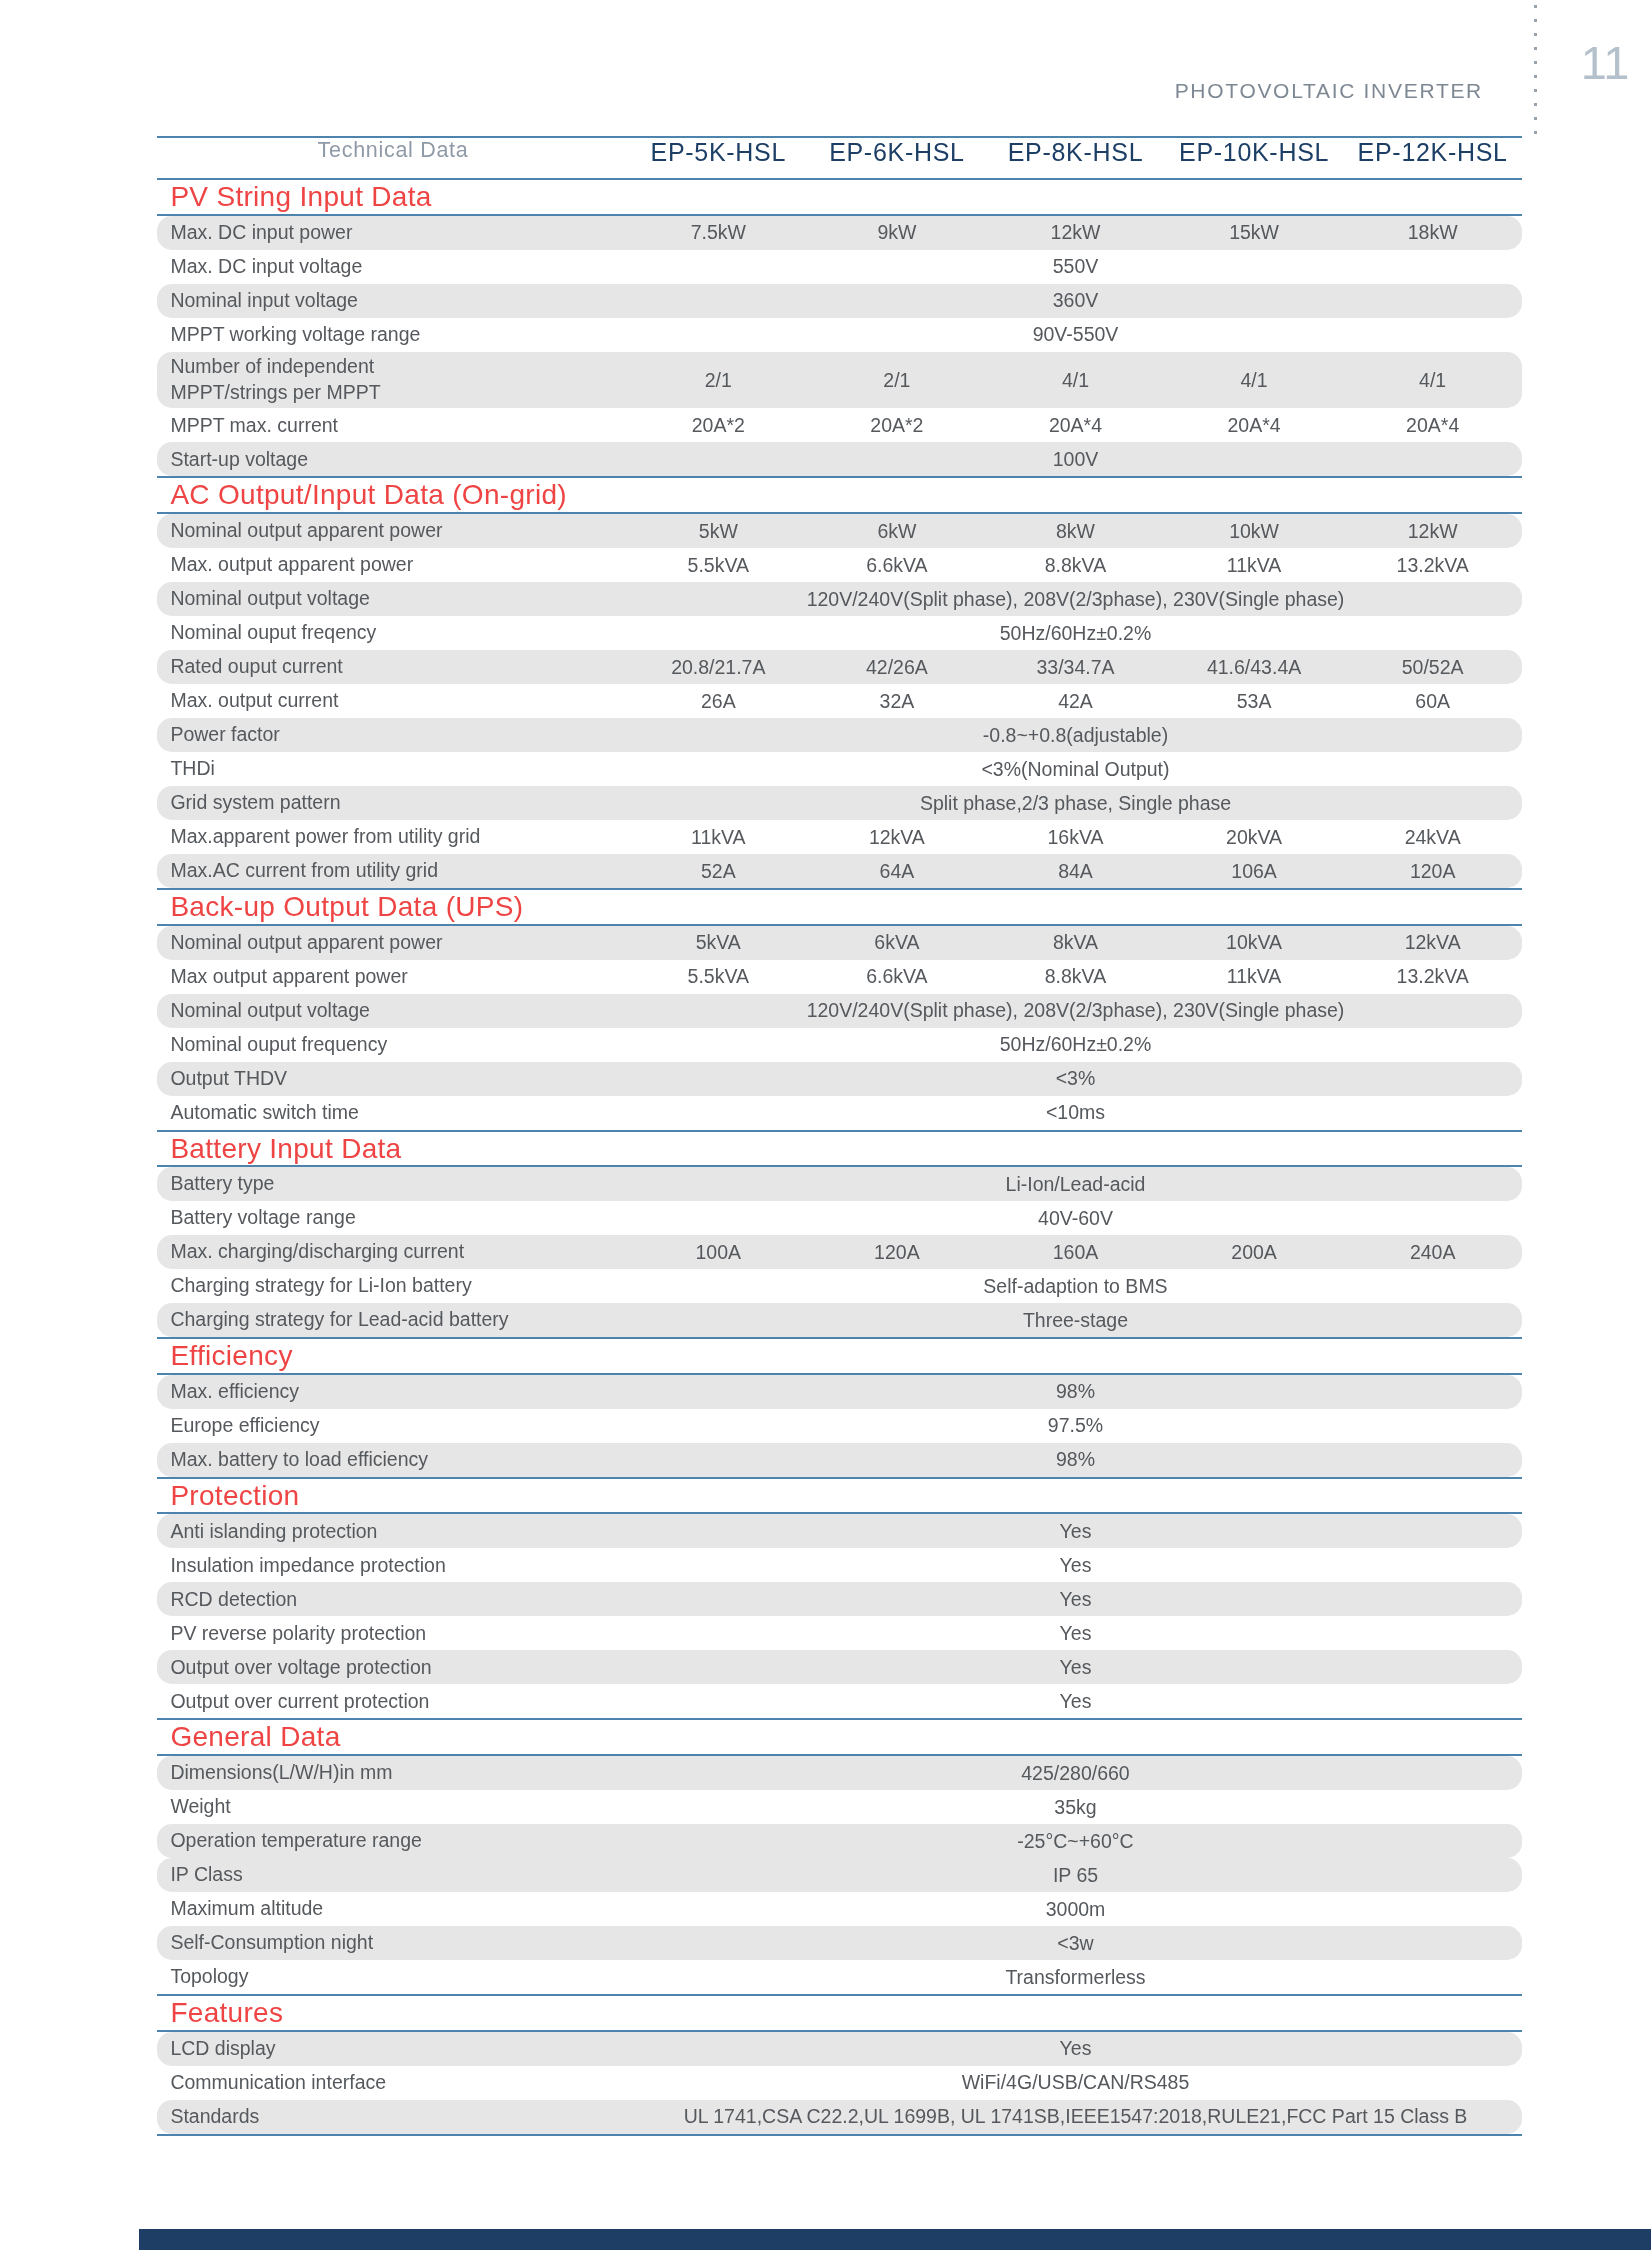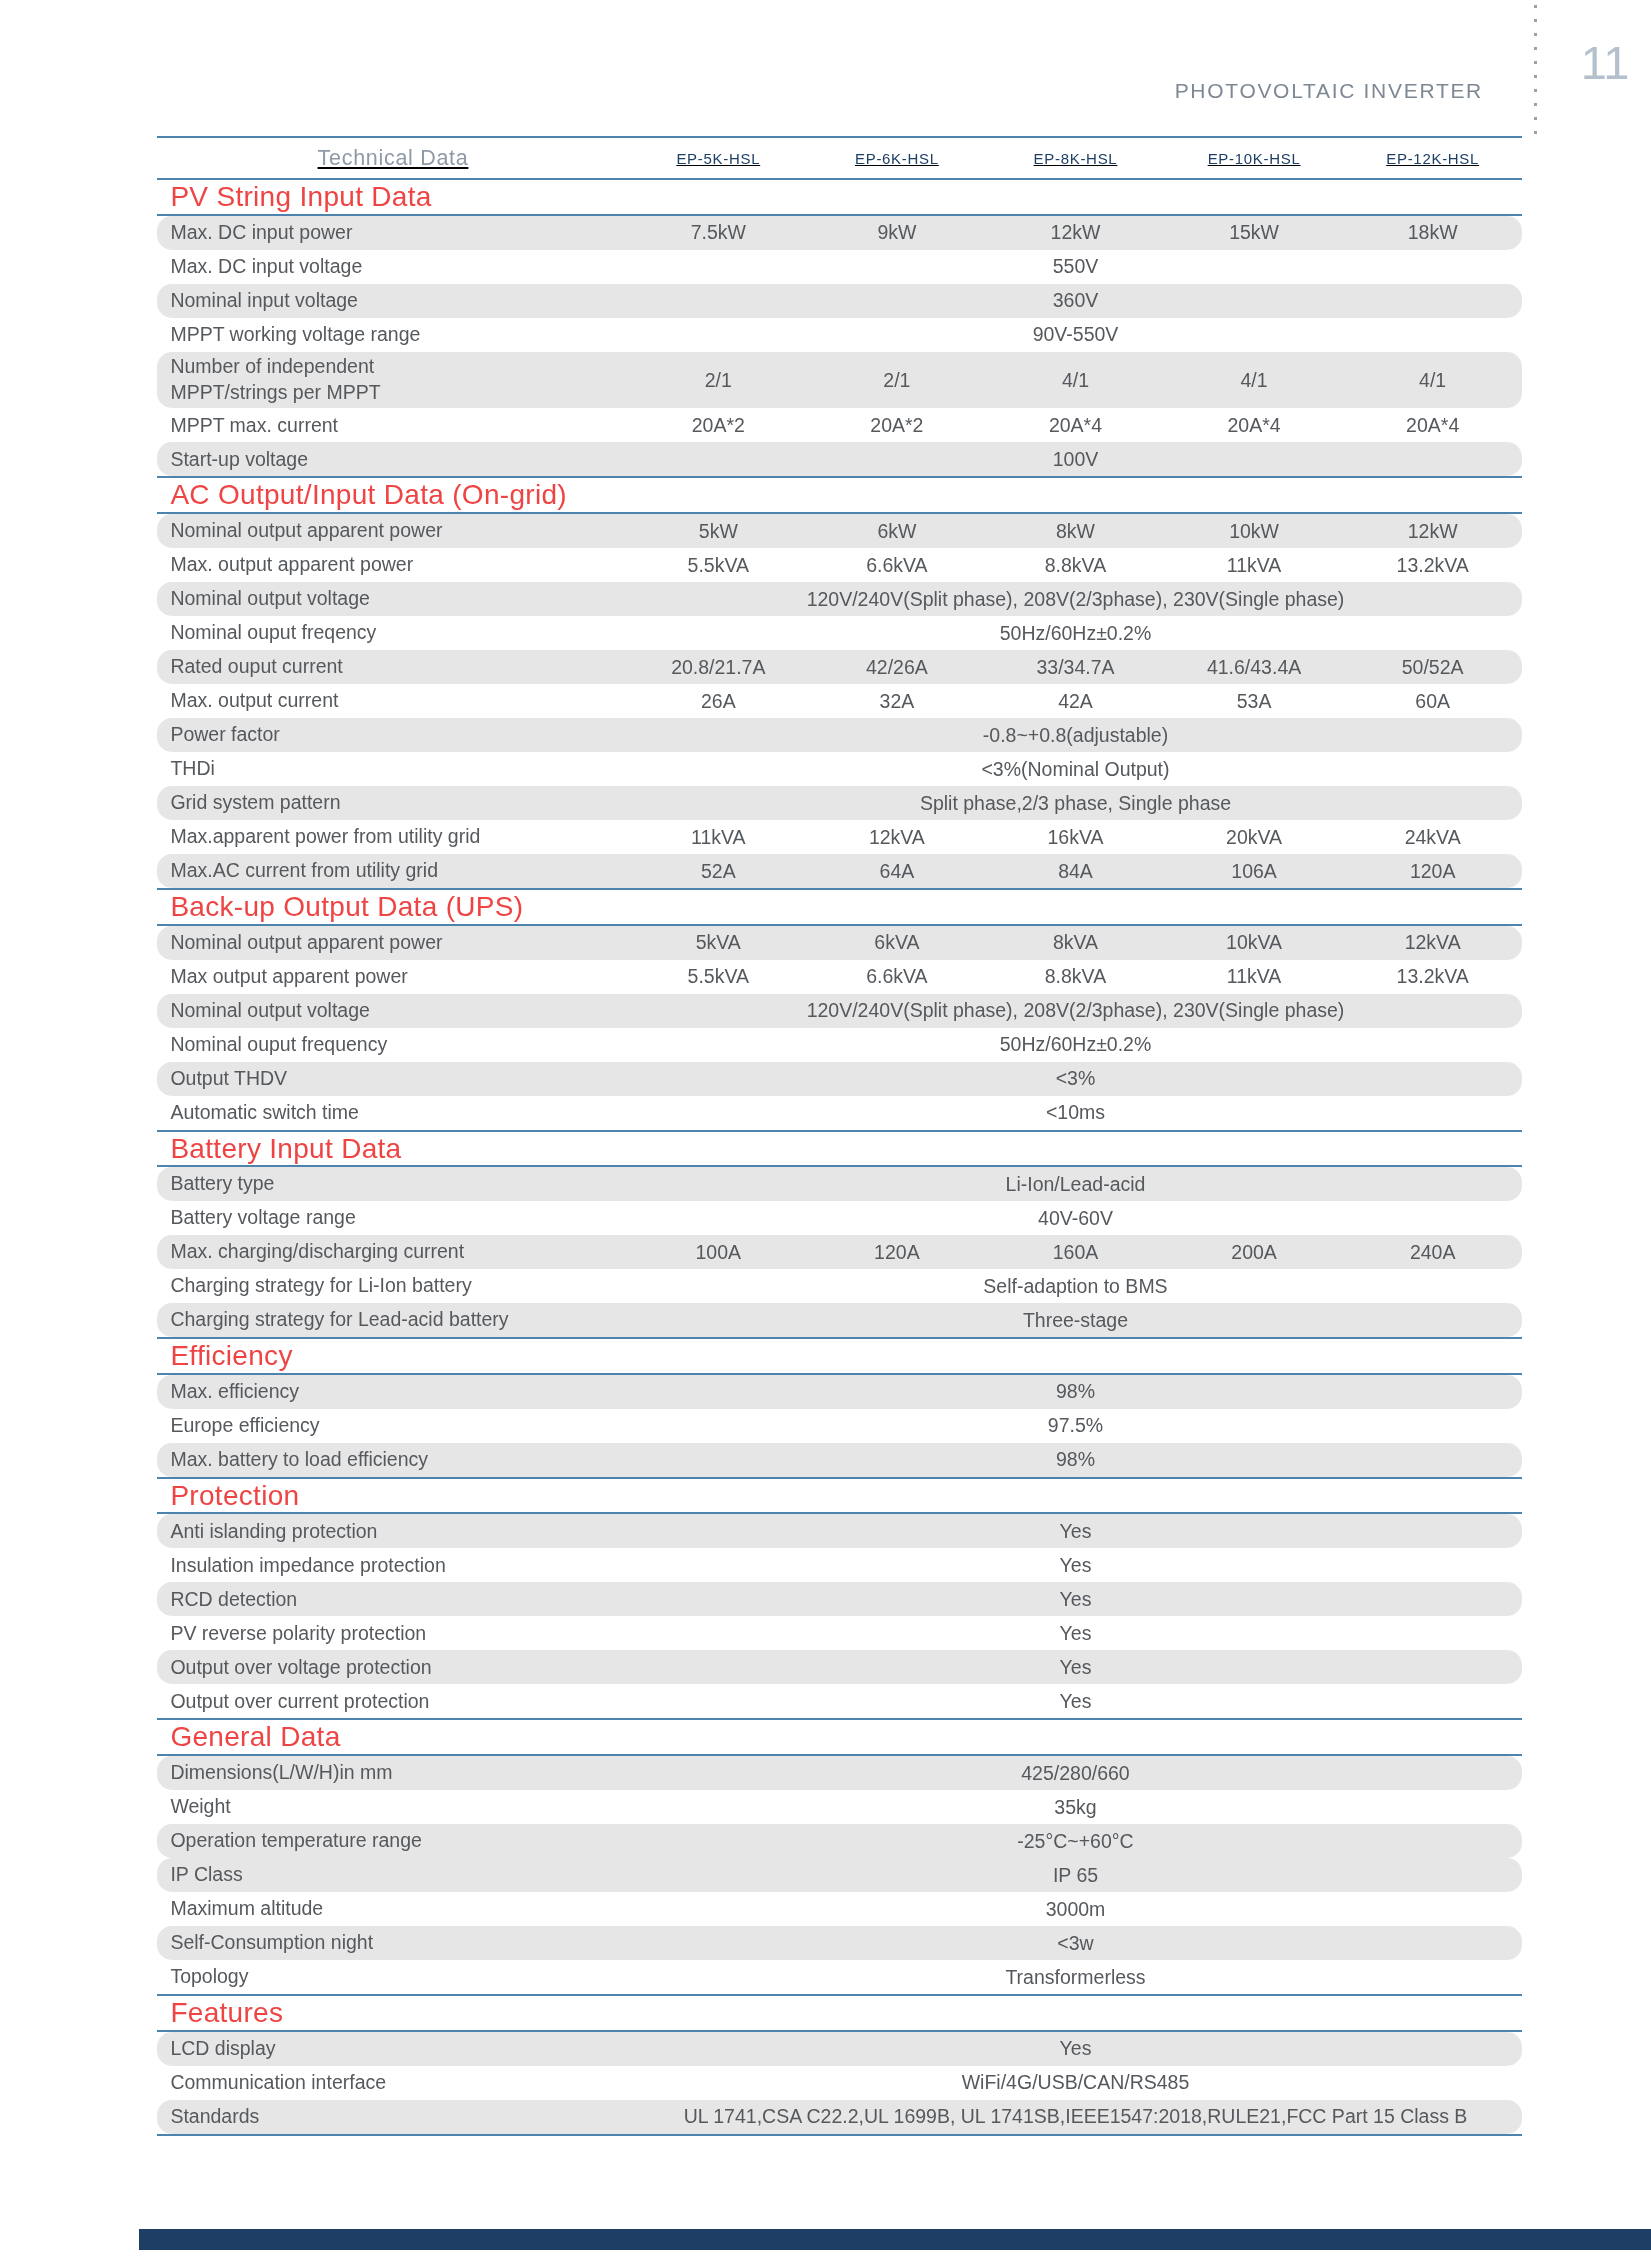--- a/index.html
+++ b/index.html
@@ -46,38 +46,36 @@
   }
   .spec-table{
     position:absolute;
     left:157px;
     top:136px;
     width:1365px;
     border-bottom:2px solid var(--accent);
   }
   .table-header{
     display:flex;
-    align-items:center;
     height:42px;
     border-top:2px solid var(--accent);
-    text-decoration:underline;
   }
   .corner-label{
     width:472px;
     text-align:center;
     font-size:21.5px;
     letter-spacing:0.7px;
     color:#8f9aa6;
   }
   .col{
     flex:1;
     text-align:center;
   }
   .model{
-    font-size:15px;
+    font-size:25px;
     letter-spacing:0.7px;
     color:var(--navy);
   }
   .section-title{
     border-top:2px solid var(--accent);
     border-bottom:2px solid var(--accent);
     padding:4px 0 4px 13.4px;
     font-size:28px;
     line-height:25.6px;
     letter-spacing:0.3px;

